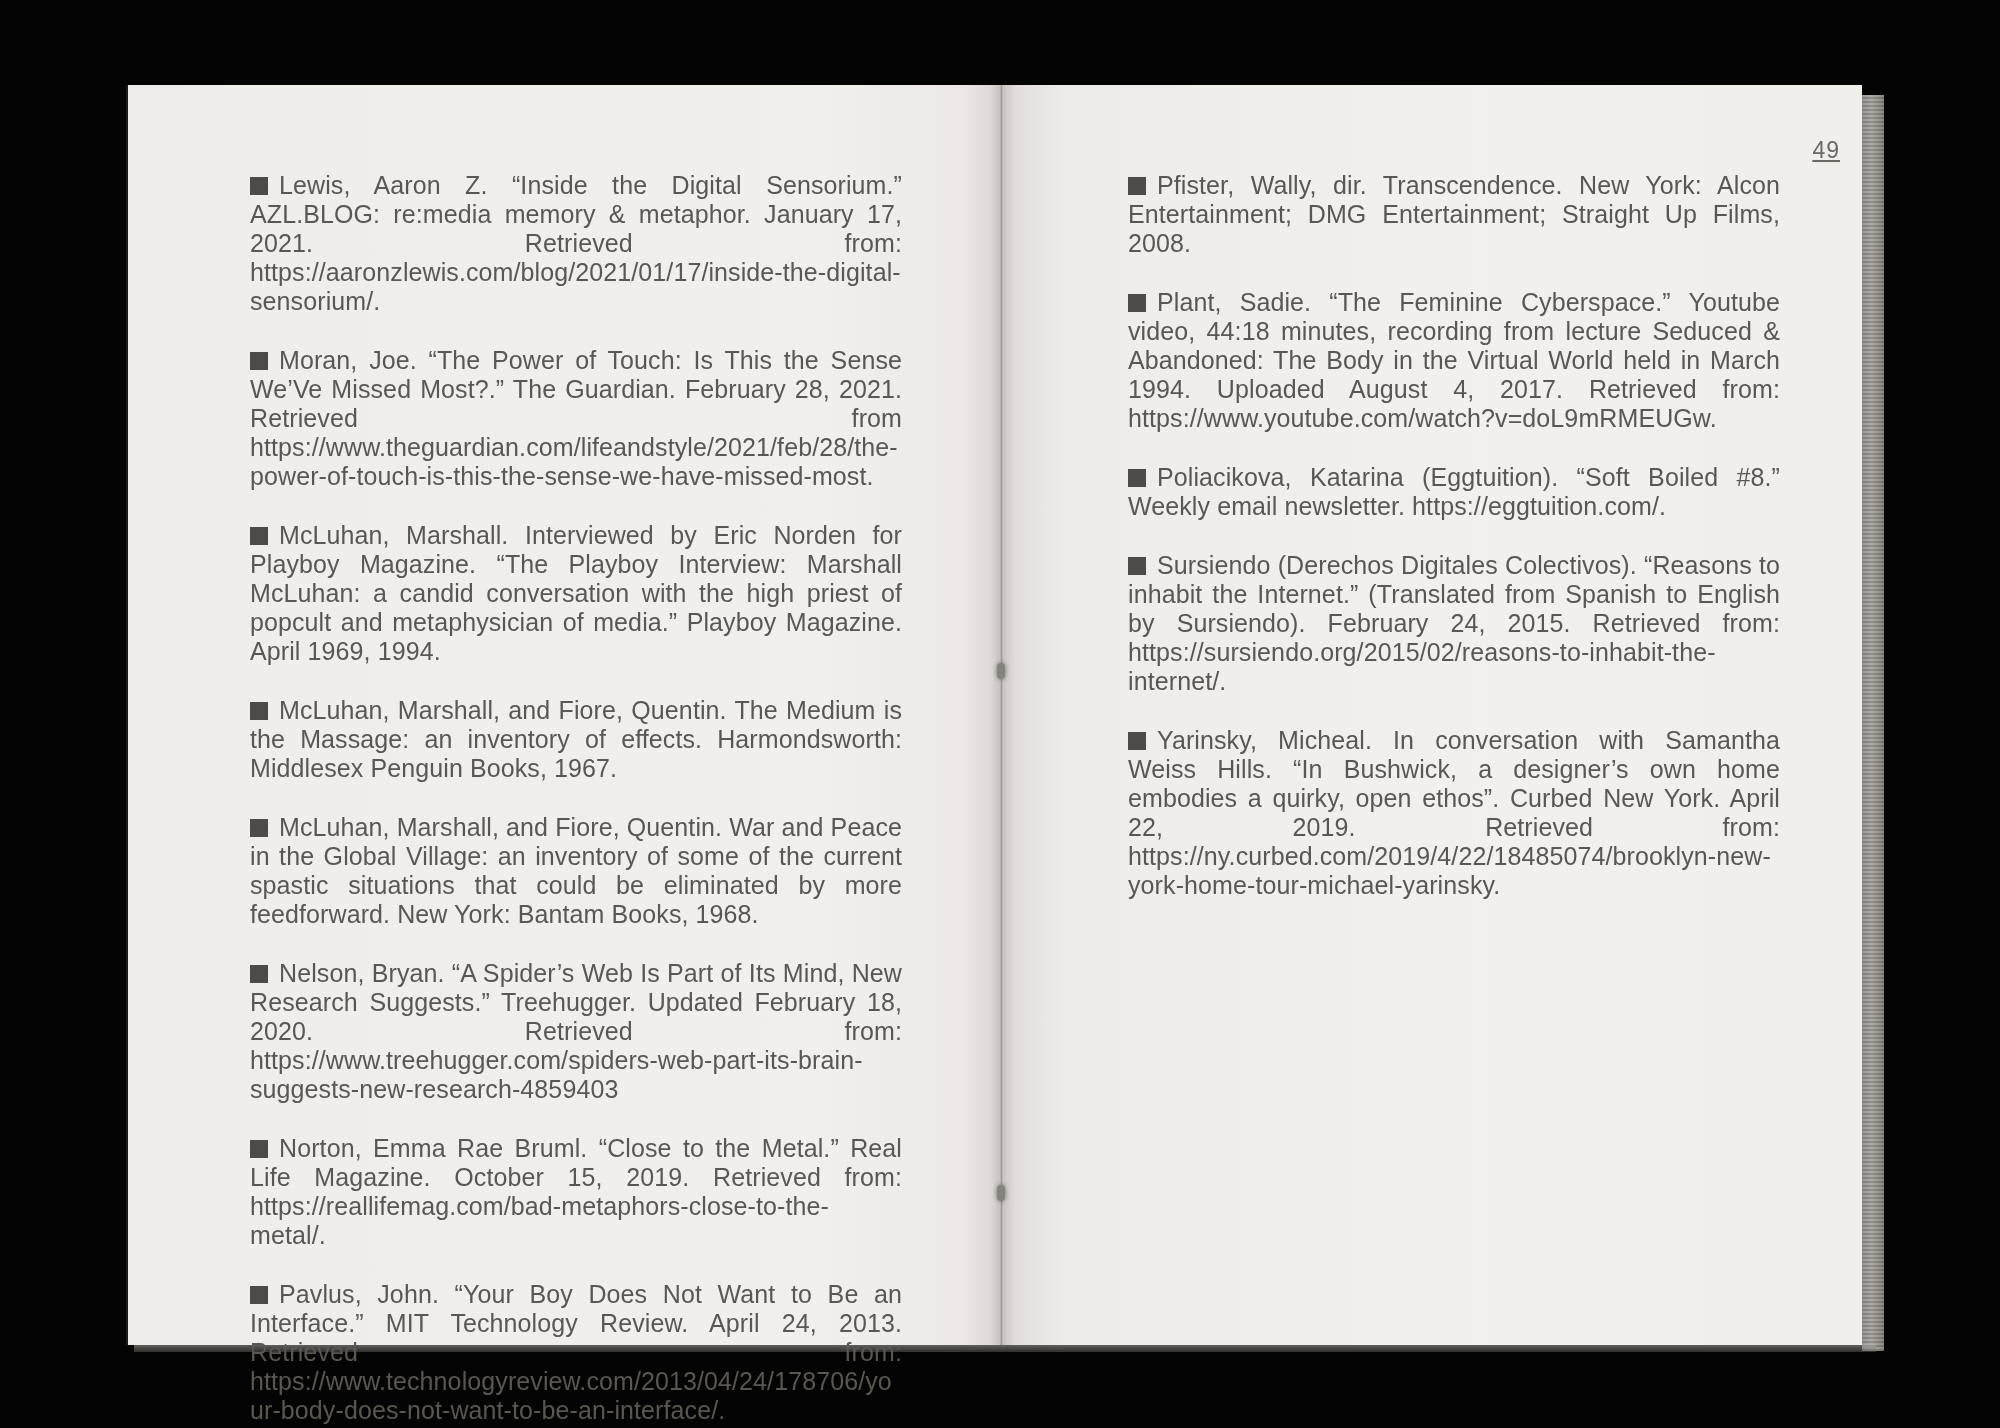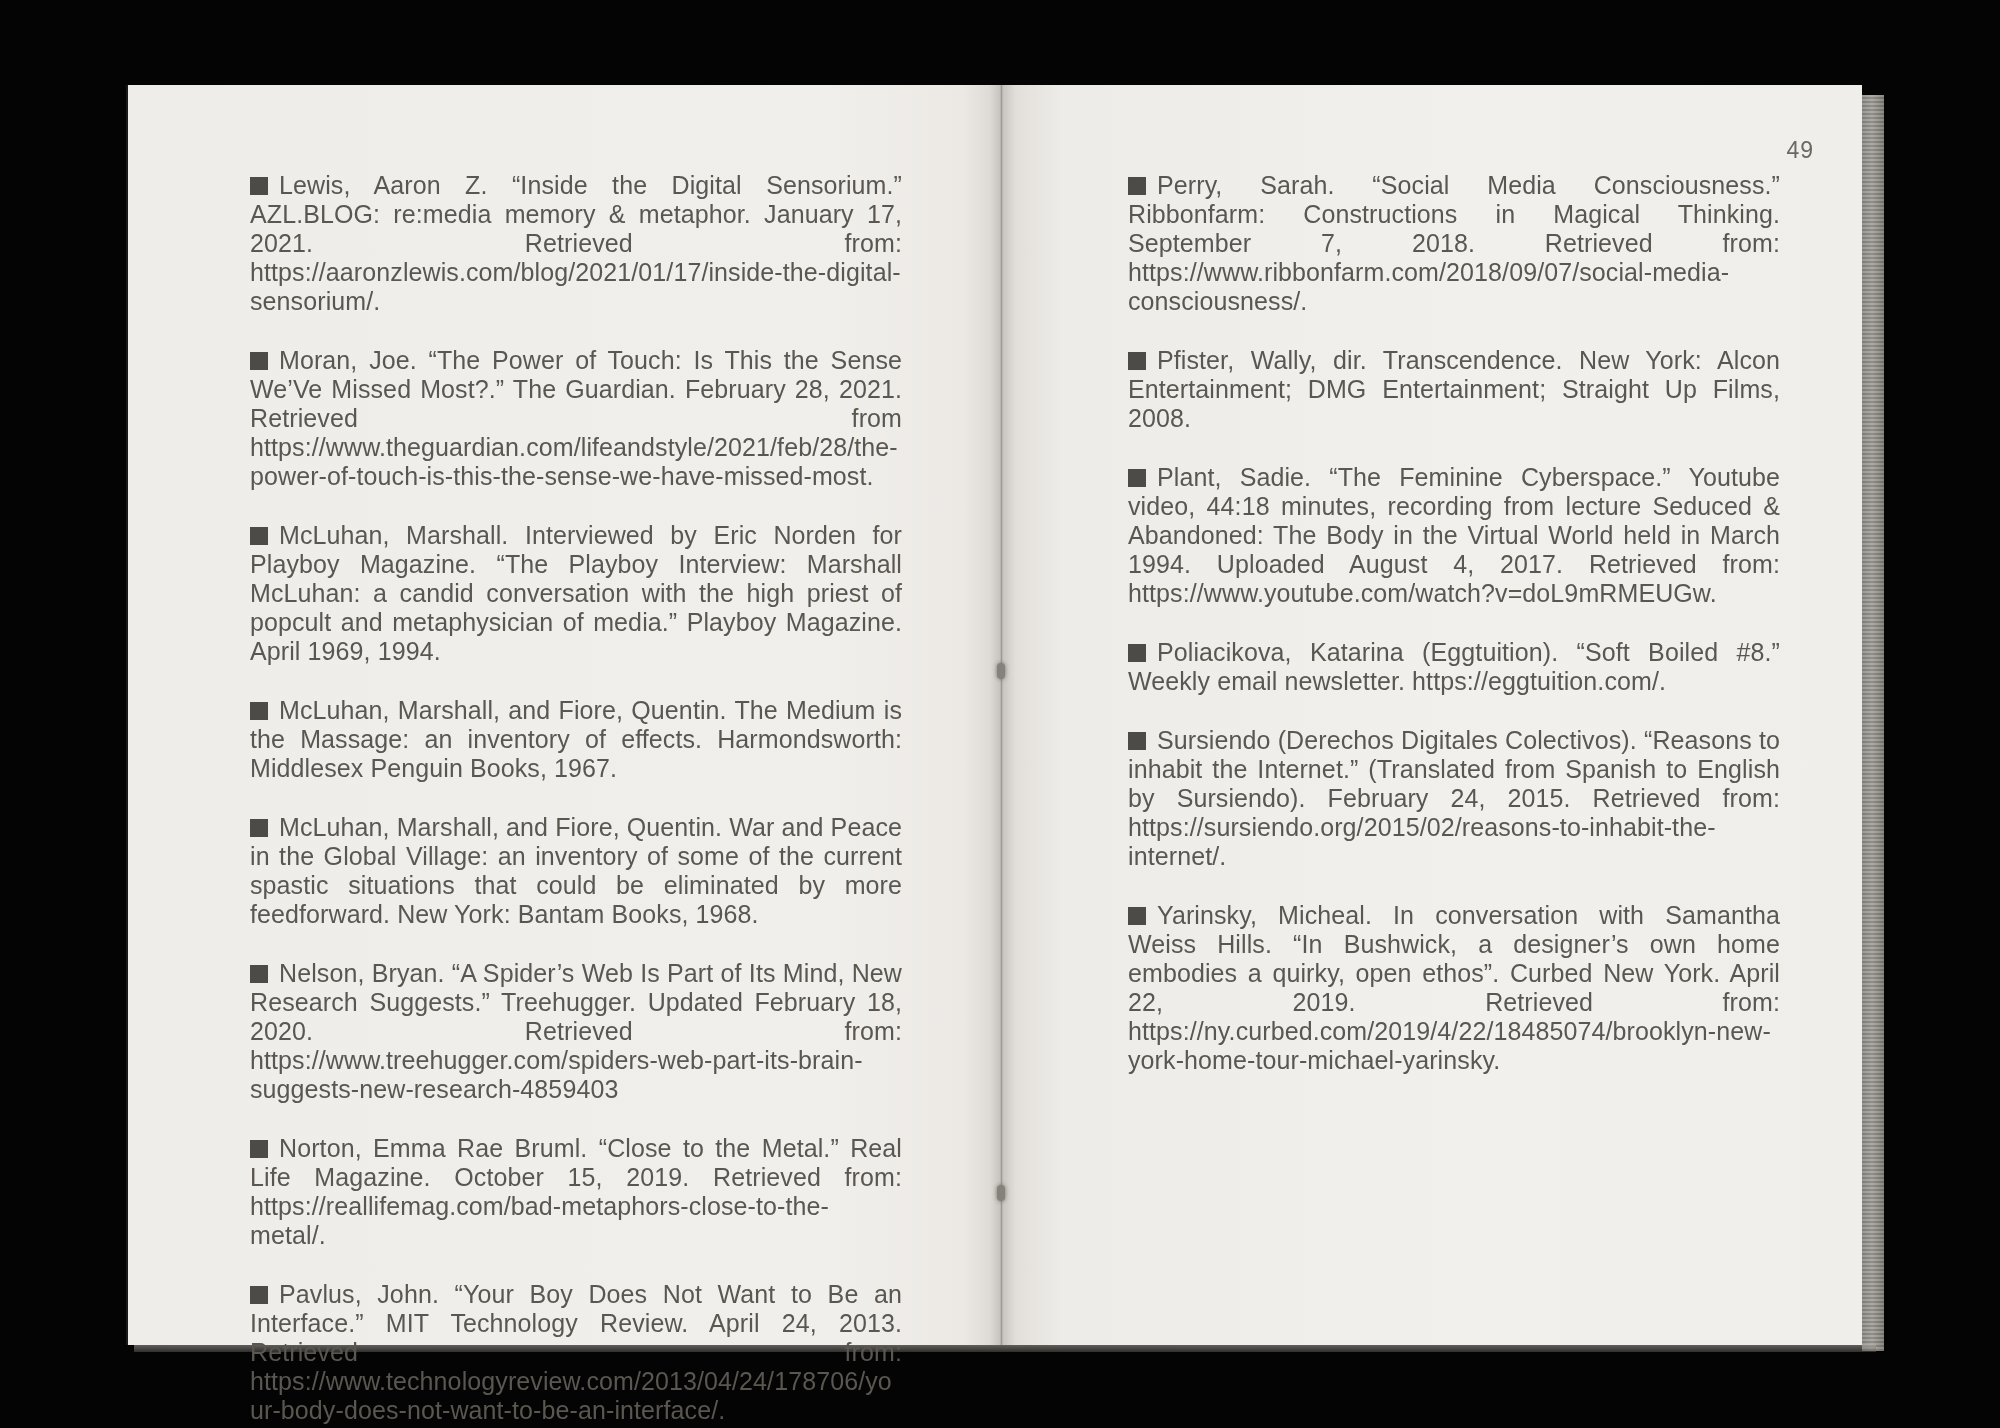--- a/index.html
+++ b/index.html
@@ -94,24 +94,25 @@
     display: inline-block;
     width: 18px;
     height: 18px;
     background: #4d4b47;
     margin-right: 11px;
     transform: translateY(1px);
   }
   .page-number {
     position: absolute;
     top: 52px;
-    right: 48px;
+    right: 22px;
     font-size: 23px;
     color: #6b6862;
     letter-spacing: 1px;
+    text-decoration: underline;
   }
 </style>
 </head>
 <body>
 
 <div class="book">
   <div class="stack-edge-right"></div>
   <div class="stack-edge-bottom"></div>
 
   <div class="page page-left">
@@ -123,21 +124,20 @@
         <p class="entry"><span class="bullet"></span><span>McLuhan, Marshall, and Fiore, Quentin. War and Peace in the Global Village: an inventory of some of the current spastic situations that could be eliminated by more feedforward. New York: Bantam Books, 1968.</span></p>
         <p class="entry"><span class="bullet"></span><span>Nelson, Bryan. “A Spider’s Web Is Part of Its Mind, New Research Suggests.” Treehugger. Updated February 18, 2020. Retrieved from: https://www.treehugger.com/spiders-web-part-its-brain-suggests-new-research-4859403</span></p>
         <p class="entry"><span class="bullet"></span><span>Norton, Emma Rae Bruml. “Close to the Metal.” Real Life Magazine. October 15, 2019. Retrieved from: https://reallifemag.com/bad-metaphors-close-to-the-metal/.</span></p>
         <p class="entry"><span class="bullet"></span><span>Pavlus, John. “Your Boy Does Not Want to Be an Interface.” MIT Technology Review. April 24, 2013. Retrieved from: https://www.technologyreview.com/2013/04/24/178706/your-body-does-not-want-to-be-an-interface/.</span></p>
       </div>
   </div>
 
   <div class="page page-right">
     <div class="page-number">49</div>
     <div class="entries">
-        <p class="entry"><span class="bullet"></span><span>Perry, Sarah. “Social Media Consciousness.” Ribbonfarm: Constructions in Magical Thinking. September 7, 2018. Retrieved from: https://www.ribbonfarm.com/2018/09/07/social-media-consciousness/.</span></p>
         <p class="entry"><span class="bullet"></span><span>Pfister, Wally, dir. Transcendence. New York: Alcon Entertainment; DMG Entertainment; Straight Up Films, 2008.</span></p>
         <p class="entry"><span class="bullet"></span><span>Plant, Sadie. “The Feminine Cyberspace.” Youtube video, 44:18 minutes, recording from lecture Seduced &amp; Abandoned: The Body in the Virtual World held in March 1994. Uploaded August 4, 2017. Retrieved from: https://www.youtube.com/watch?v=doL9mRMEUGw.</span></p>
         <p class="entry"><span class="bullet"></span><span>Poliacikova, Katarina (Eggtuition). “Soft Boiled #8.” Weekly email newsletter. https://eggtuition.com/.</span></p>
         <p class="entry"><span class="bullet"></span><span>Sursiendo (Derechos Digitales Colectivos). “Reasons to inhabit the Internet.” (Translated from Spanish to English by Sursiendo). February 24, 2015. Retrieved from: https://sursiendo.org/2015/02/reasons-to-inhabit-the-internet/.</span></p>
         <p class="entry"><span class="bullet"></span><span>Yarinsky, Micheal. In conversation with Samantha Weiss Hills. “In Bushwick, a designer’s own home embodies a quirky, open ethos”. Curbed New York. April 22, 2019. Retrieved from: https://ny.curbed.com/2019/4/22/18485074/brooklyn-new-york-home-tour-michael-yarinsky.</span></p>
       </div>
   </div>
 
   <div class="gutter-line"></div>
   <div class="stitch s1"></div>

